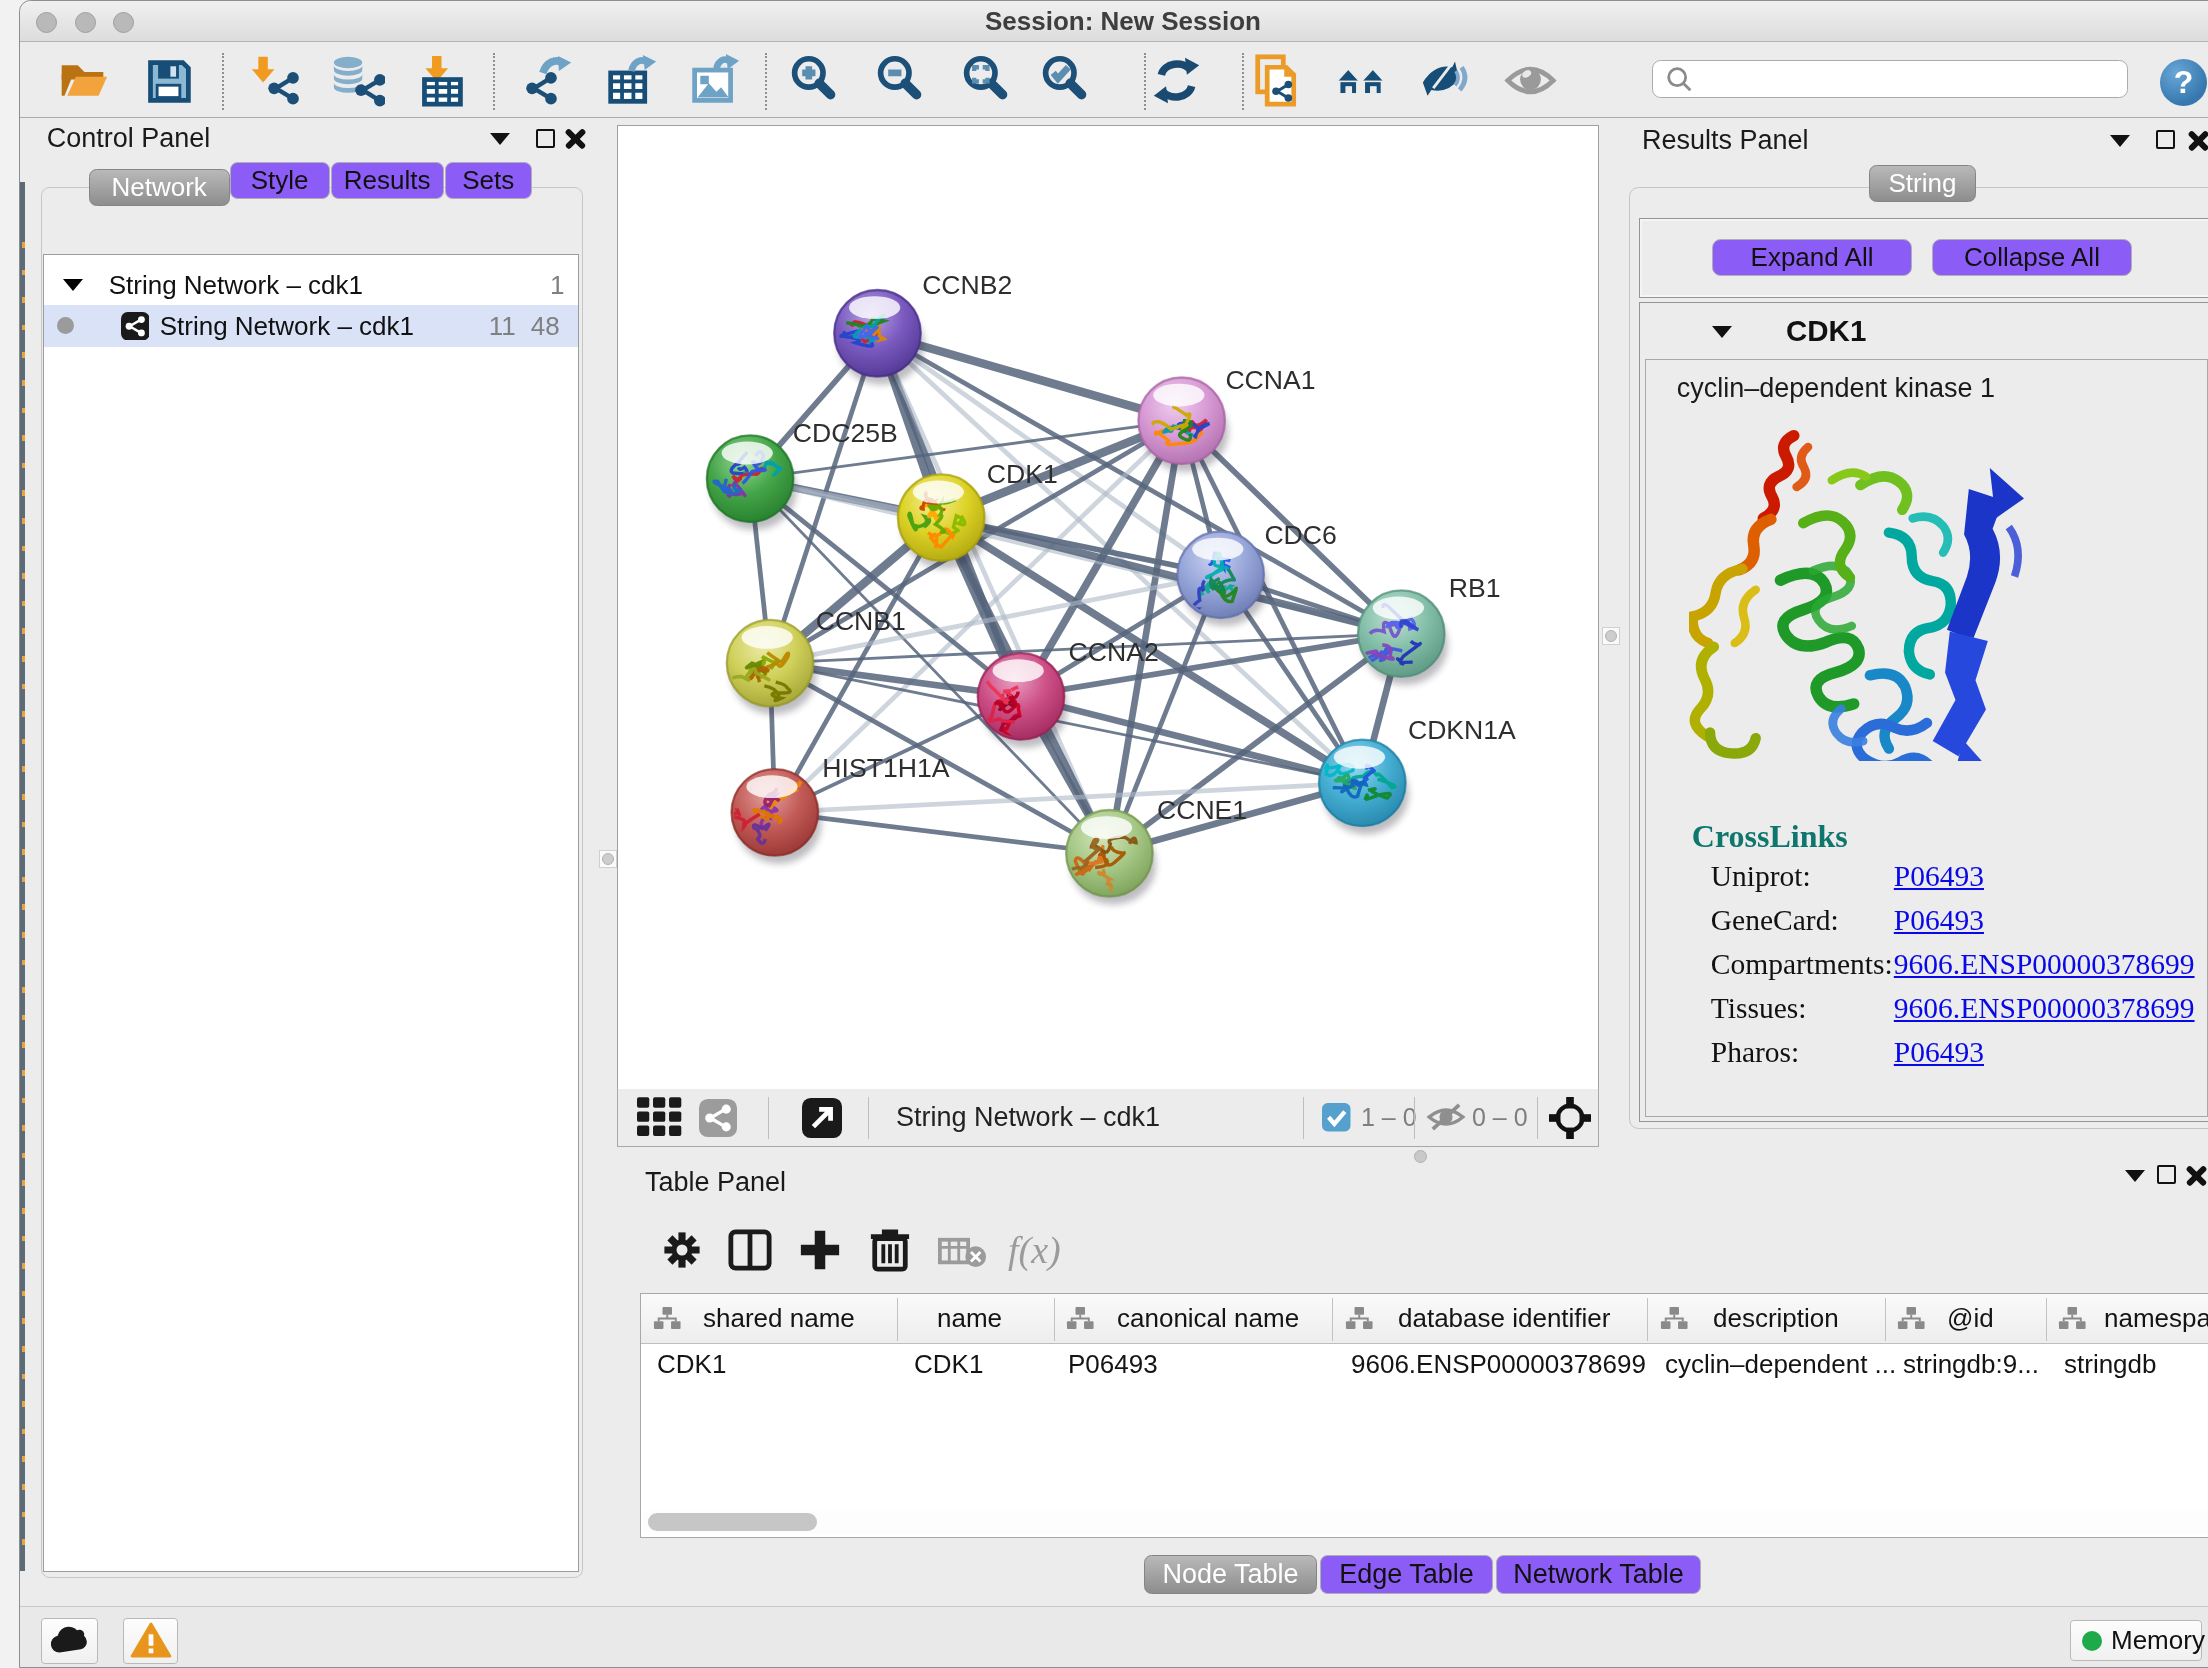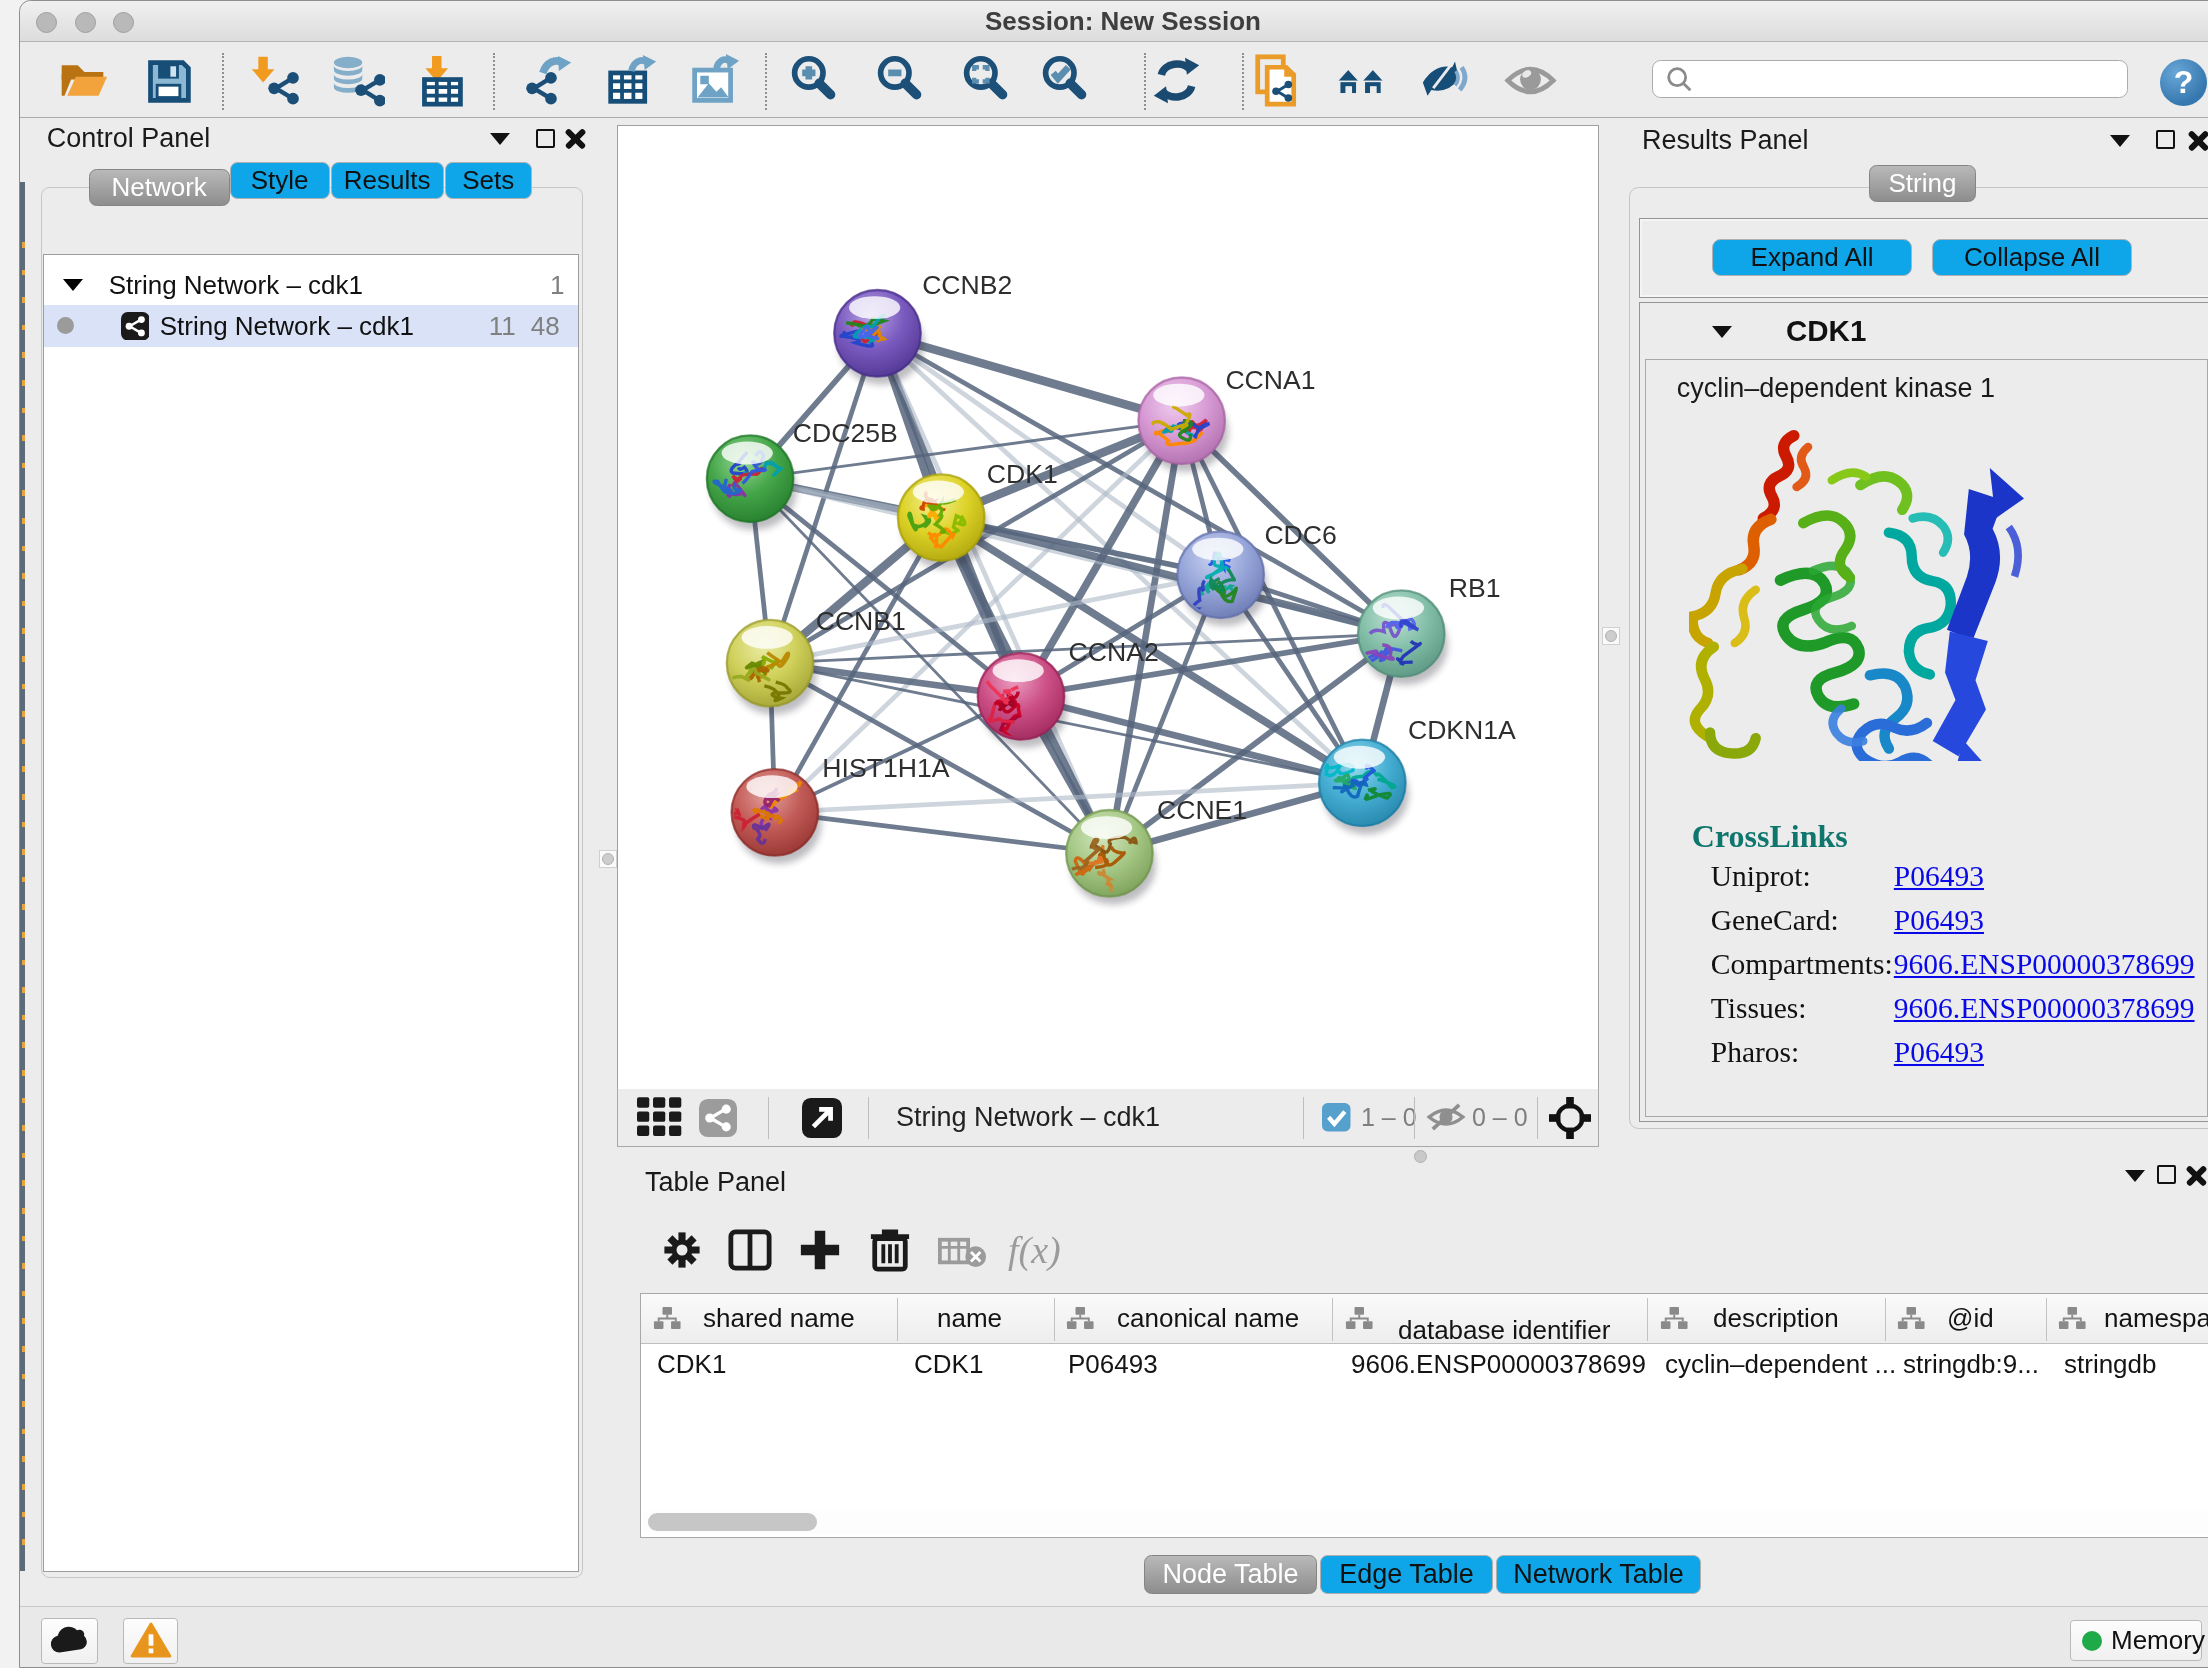--- a/index.html
+++ b/index.html
@@ -19,21 +19,21 @@
 #helpbtn { position:absolute; left:2140px; top:16px; width:47px; height:47px; border-radius:50%; background:radial-gradient(circle at 35% 30%, #6aa7d8, #3577ae 70%); color:#fff; font-size:32px; font-weight:700; text-align:center; line-height:47px; }
 
 .ptitle { position:absolute; font-size:27px; color:#1a1a1a; }
 .dtri { position:absolute; width:0; height:0; border-left:10.5px solid transparent; border-right:10.5px solid transparent; border-top:12.4px solid #111; }
 .sqico { position:absolute; width:19px; height:19px; border:2.9px solid #111; border-radius:1.9px; background:transparent; }
 .xico { position:absolute; width:23px; height:23px; }
 .xico:before, .xico:after { content:""; position:absolute; left:-1px; top:9.5px; width:25px; height:5.7px; border-radius:2.9px; background:#111; }
 .xico:before { transform:rotate(45deg); }
 .xico:after { transform:rotate(-45deg); }
 
-.tabbtn { position:absolute; z-index:3; height:37px; border:1px solid #b0b0b0; background:#0ea5e9; color:#111; font-size:26px; text-align:center; border-radius:7.6px; }
+.tabbtn { position:absolute; z-index:3; height:37px; border:1px solid #b0b0b0; background:#8b5cf6; color:#111; font-size:26px; text-align:center; border-radius:7.6px; }
 .tabsel { background:linear-gradient(#b9b9b9,#8d8d8d); color:#fff; border-color:#858585; }
 
 #cpanel { position:absolute; left:5.7px; top:118px; width:563px; height:1465px; }
 #ctree { position:absolute; left:17px; top:135px; width:536px; height:1318px; background:#fff; border:1px solid #9c9c9c; }
 #cbar { position:absolute; left:17px; top:95px; width:536px; height:40px; background:#e3e3e3; border:1px solid #c6c6c6; border-bottom:1px solid #b5b5b5; }
 
 #netwhite { position:absolute; left:597px; top:124px; width:982px; height:965px; background:#fff; border:1px solid #9f9f9f; }
 #netbar { position:absolute; left:597px; top:1088px; width:982px; height:58px; background:#ececec; border:1px solid #a8a8a8; border-top:none; }
 .nbsep { position:absolute; top:7.6px; height:42px; width:0; border-left:1px solid #bdbdbd; }
 
@@ -730,21 +730,21 @@
             <g fill="#8a8a8a">
               <rect x="10" y="1" width="10" height="8" rx="1"></rect>
               <rect x="1" y="16" width="10" height="8" rx="1"></rect>
               <rect x="19" y="16" width="10" height="8" rx="1"></rect>
             </g>
             <path d="M15,9 v4 M6,16 v-3 h18 v3" stroke="#8a8a8a" stroke-width="2" fill="none"></path>
           </svg>
           <div style="position:absolute;left:62px;top:0;font-size:26px;color:#141414;line-height:49px;">shared name</div>
           <div style="position:absolute;left:296px;top:0;font-size:26px;color:#141414;line-height:49px;">name</div>
           <div style="position:absolute;left:476px;top:0;font-size:26px;color:#141414;line-height:49px;">canonical name</div>
-          <div style="position:absolute;left:757px;top:12px;font-size:26px;color:#141414;line-height:49px;">database identifier</div>
+          <div style="position:absolute;left:757px;top:0;font-size:26px;color:#141414;line-height:49px;">database identifier</div>
           <div style="position:absolute;left:1072px;top:0;font-size:26px;color:#141414;line-height:49px;">description</div>
           <div style="position:absolute;left:1306px;top:0;font-size:26px;color:#141414;line-height:49px;">@id</div>
           <div style="position:absolute;left:1463px;top:0;font-size:26px;color:#141414;line-height:49px;">namespace</div>
         </div>
     <div style="position:absolute;left:0;top:50px;width:100%;height:41px;overflow:hidden;">
           <div style="position:absolute;left:16px;top:0;font-size:26px;color:#141414;line-height:41px;">CDK1</div>
           <div style="position:absolute;left:273px;top:0;font-size:26px;color:#141414;line-height:41px;">CDK1</div>
           <div style="position:absolute;left:427px;top:0;font-size:26px;color:#141414;line-height:41px;">P06493</div>
           <div style="position:absolute;left:710px;top:0;font-size:26px;color:#141414;line-height:41px;">9606.ENSP00000378699</div>
           <div style="position:absolute;left:1024px;top:0;font-size:26px;color:#141414;line-height:41px;">cyclin–dependent ...</div>

